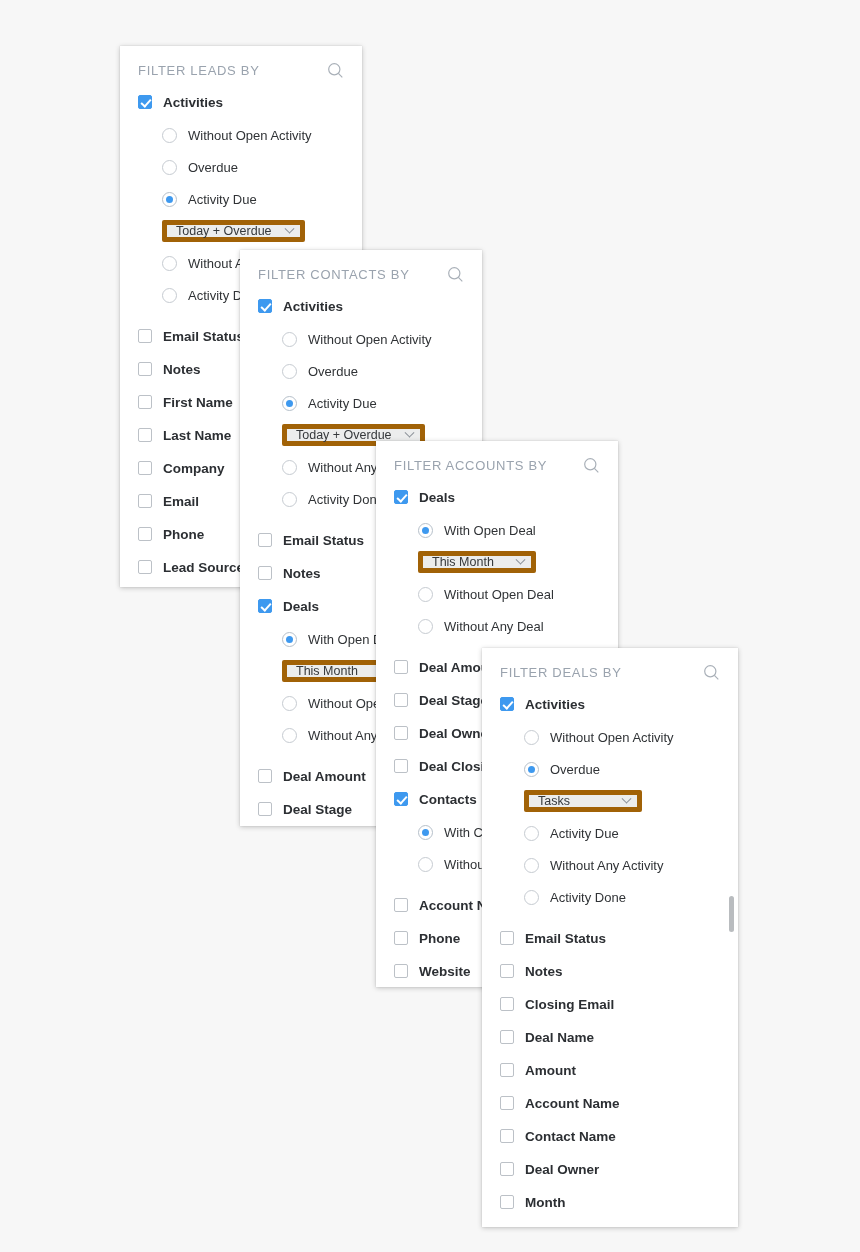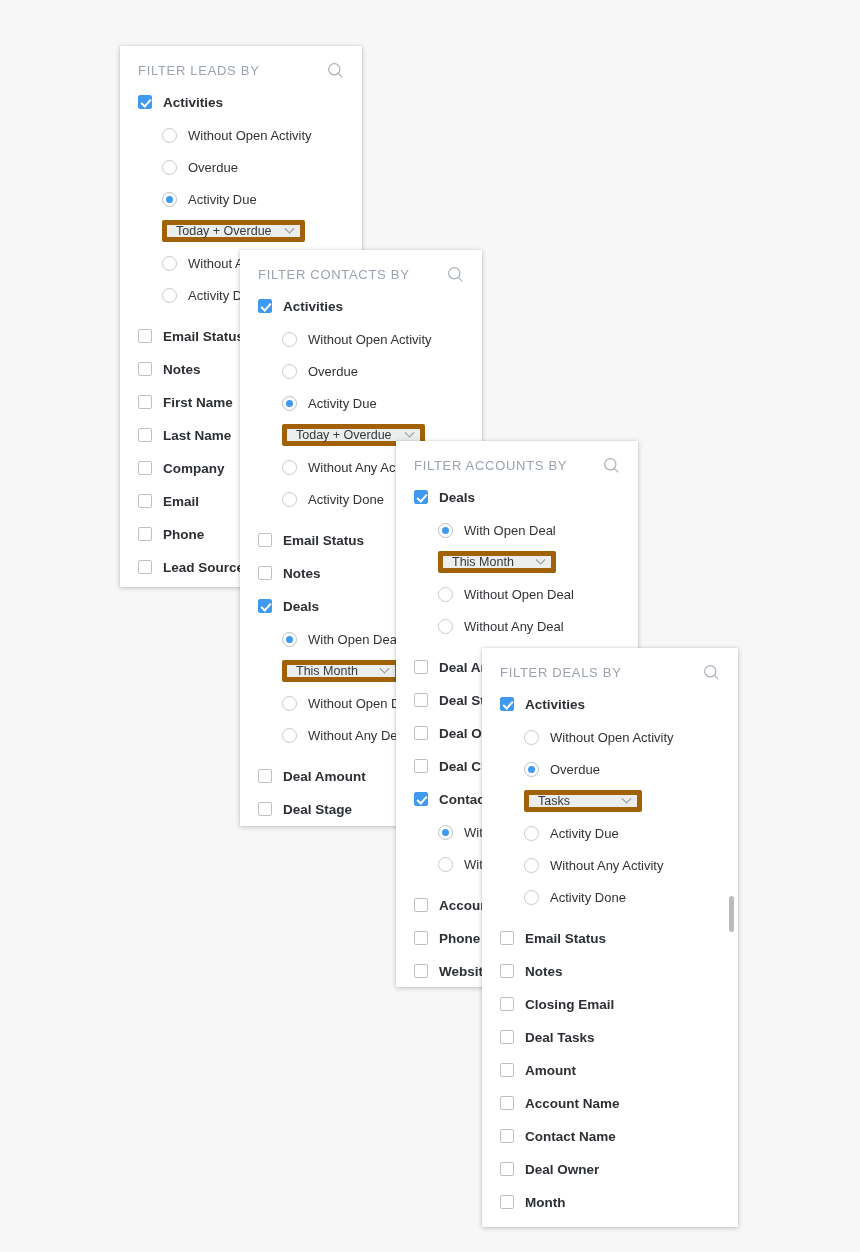--- a/index.html
+++ b/index.html
@@ -122,21 +122,21 @@
   .footer {
     padding: 10px 18px 16px 18px;
     display: flex;
     align-items: center;
     gap: 22px;
   }
 
   
   #panel-leads    { left: 120px; top: 46px;  width: 242px; height: 541px; z-index: 1; }
   #panel-contacts { left: 240px; top: 250px; width: 242px; height: 576px; z-index: 2; }
-  #panel-accounts { left: 376px; top: 441px; width: 242px; height: 546px; z-index: 3; margin-left: 20px; }
+  #panel-accounts { left: 376px; top: 441px; width: 242px; height: 546px; z-index: 3; }
   #panel-deals    { left: 482px; top: 648px; width: 256px; height: 579px; z-index: 4; }
 
   .scroll-thumb {
     position: absolute;
     right: 4px;
     top: 248px;
     width: 5px;
     height: 36px;
     background: #b9bcbf;
     border-radius: 3px;
@@ -449,21 +449,21 @@
       <div class="row cb-row">
         <span class="cb"></span>
         <span class="cb-label">Notes</span>
       </div>
       <div class="row cb-row">
         <span class="cb"></span>
         <span class="cb-label">Closing Email</span>
       </div>
       <div class="row cb-row">
         <span class="cb"></span>
-        <span class="cb-label">Deal Tasks</span>
+        <span class="cb-label">Deal Name</span>
       </div>
       <div class="row cb-row">
         <span class="cb"></span>
         <span class="cb-label">Amount</span>
       </div>
       <div class="row cb-row">
         <span class="cb"></span>
         <span class="cb-label">Account Name</span>
       </div>
       <div class="row cb-row">

